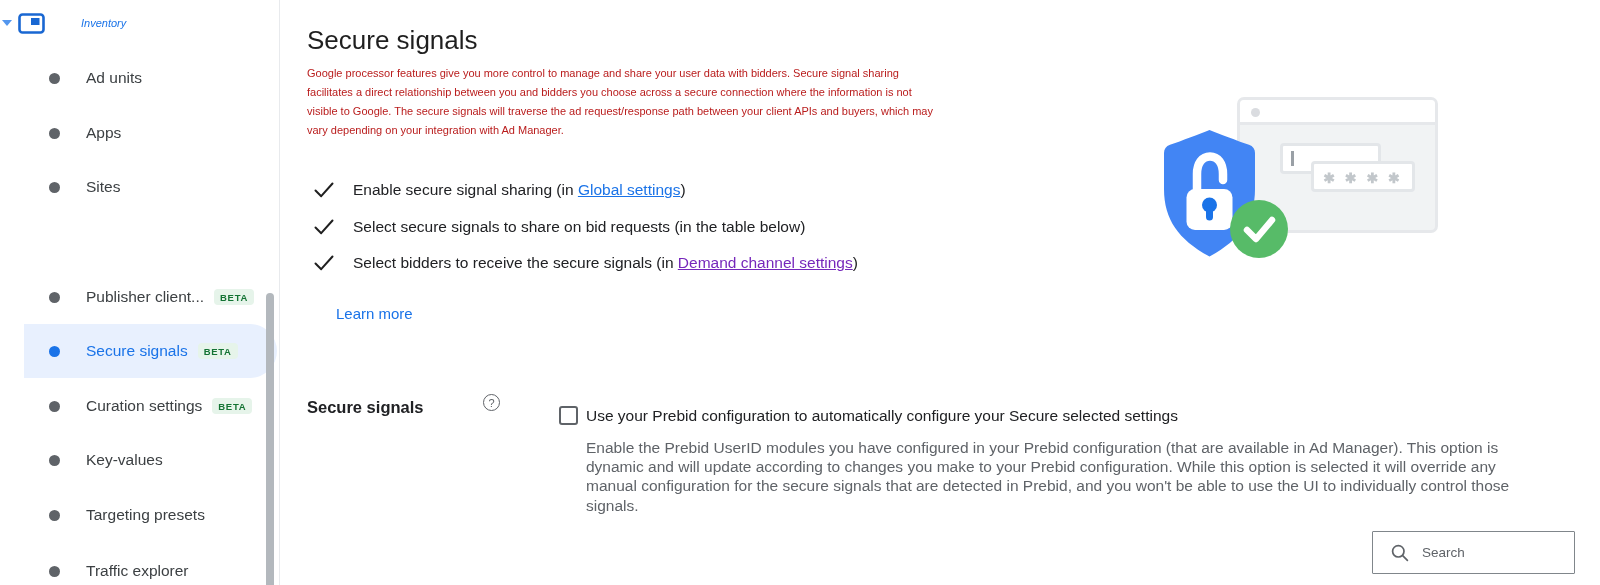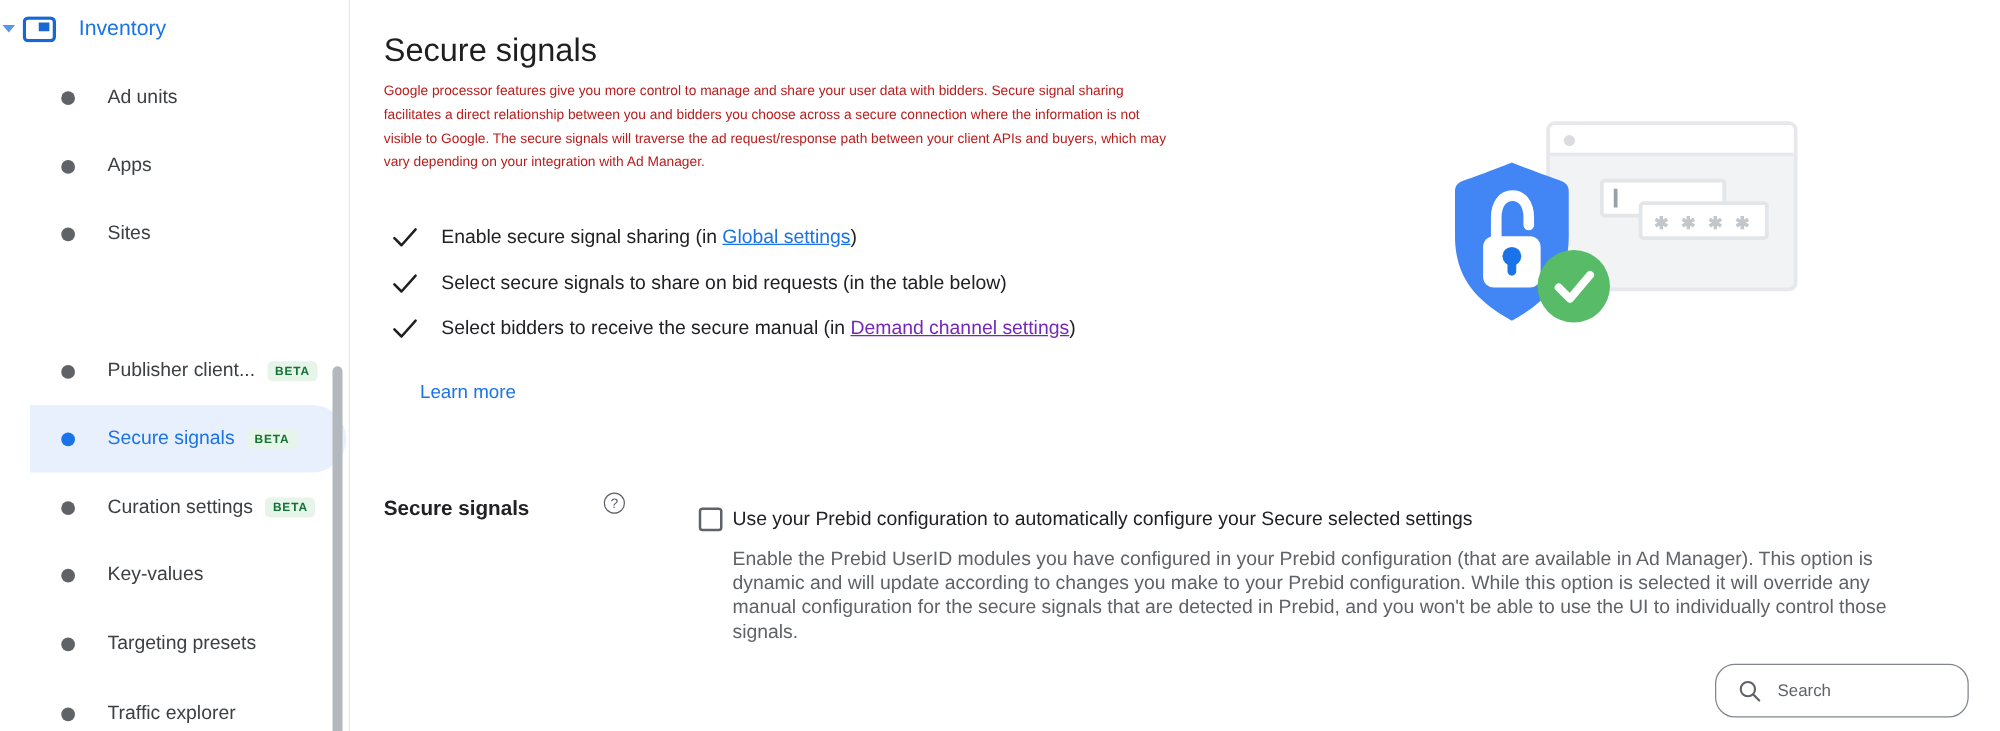--- a/index.html
+++ b/index.html
@@ -4,21 +4,21 @@
 <style>
   * { margin:0; padding:0; box-sizing:border-box; }
   html,body { width:1600px; height:585px; background:#fff; font-family:"Liberation Sans", sans-serif; }
   .stage { position:relative; width:1600px; height:585px; overflow:hidden; background:#fff; }
 
   
   .sidebar { position:absolute; left:0; top:0; width:280px; height:585px; background:#fff; border-right:1px solid #e8eaed; }
   .root-row { position:absolute; left:0; top:4px; height:38px; width:260px; display:flex; align-items:center; cursor:pointer; }
   .caret { width:0; height:0; border-left:5px solid transparent; border-right:5px solid transparent; border-top:6px solid #1a73e8; opacity:.75; margin-left:2px; }
   .inv-icon { margin-left:6px; display:block; }
-  .root-label { margin-left:18px; font-size:17px; color:#1a73e8; }
+  .root-label { margin-left:36px; font-size:11px; color:#1a73e8;font-style:italic; }
   .si { position:absolute; left:0; height:54px; width:253px; display:flex; align-items:center; cursor:pointer; border-radius:0 27px 27px 0;margin-left:24px; }
   .si.selected { background:#e8f0fe; }
   .bullet { width:11px; height:11px; border-radius:50%; background:#5f6368; margin-left:25px; flex:none; }
   .si.selected .bullet { background:#1a73e8; }
   .si-label { margin-left:26px; font-size:15.5px; color:#3c4043; white-space:nowrap; }
   .si.selected .si-label { color:#1a73e8; }
   .beta { margin-left:10px; background:#e6f4ea; color:#137333; font-size:9.5px; font-weight:700; letter-spacing:.7px; padding:3px 6px 2px; border-radius:4px; flex:none; }
   .scroll-thumb { position:absolute; left:266px; top:293px; width:8px; height:292px; background:#b3b8bd; border-radius:4px 4px 0 0; cursor:pointer; }
 
   
@@ -30,21 +30,21 @@
   .link-blue { color:#1a73e8; text-decoration:underline; cursor:pointer; }
   .link-purple { color:#7627bb; text-decoration:underline; cursor:pointer; }
   .learn-more { position:absolute; left:336px; top:305px; font-size:15px; font-weight:400; color:#1a73e8; cursor:pointer; }
   .section-label { position:absolute; left:307px; top:397px; font-size:16.5px; font-weight:700; color:#202124; line-height:20px; }
   .help-icon { position:absolute; left:483px; top:394px; width:17px; height:17px; border:1.4px solid #5f6368; border-radius:50%; display:flex; align-items:center; justify-content:center; font-size:11px; color:#5f6368; cursor:pointer; }
   .checkbox { position:absolute; left:559px; top:406px; width:19px; height:19px; border:2px solid #5f6368; border-radius:3px; background:#fff; cursor:pointer; }
   .cb-label { position:absolute; left:586px; top:406px; font-size:15.5px; line-height:19px; color:#202124; cursor:pointer; }
   .cb-desc { position:absolute; left:586px; top:438px; width:945px; font-size:15.5px; line-height:19.2px; color:#5f6368; }
 
   
-  .search-box { position:absolute; left:1372px; top:531px; width:203px; height:43px; border:1px solid #80868b; border-radius:16px; background:#fff; display:flex; align-items:center; }
+  .search-box { position:absolute; left:1372px; top:531px; width:203px; height:43px; border:1px solid #80868b; border-radius:1px; background:#fff; display:flex; align-items:center; }
   .search-box svg { margin-left:17px; flex:none; }
   .search-input { border:none; outline:none; margin-left:12px; width:140px; font-size:13.5px; color:#3c4043; font-family:"Liberation Sans", sans-serif; background:transparent; }
   .search-input::placeholder { color:#5f6368; }
 
   
   .browser { position:absolute; left:1237px; top:97px; width:201px; height:136px; border:3px solid #e6e8eb; border-radius:7px; background:#f1f3f4; }
   .browser-bar { position:absolute; left:0; top:0; width:100%; height:25px; background:#fff; border-bottom:3px solid #e6e8eb; border-radius:4px 4px 0 0; }
   .browser-dot { position:absolute; left:11px; top:8px; width:9px; height:9px; border-radius:50%; background:#dadce0; }
   .field { position:absolute; background:#fff; border:3px solid #e3e6e9; border-radius:4px; display:flex; align-items:center; }
   .field-1 { left:40px; top:43px; width:101px; height:31px; }
@@ -124,21 +124,21 @@
   <div class="chk-row" style="top:215px">
     <svg class="chk-glyph" width="22" height="18" viewBox="0 0 22 18">
       <path d="M2.5 9.5 L8.2 15.2 L19.5 2.5" fill="none" stroke="#1f1f1f" stroke-width="2" stroke-linecap="round" stroke-linejoin="round"></path>
     </svg>
     <span class="chk-text"><span>Select secure signals to share on bid requests (in the table below)</span></span>
   </div>
   <div class="chk-row" style="top:251px">
     <svg class="chk-glyph" width="22" height="18" viewBox="0 0 22 18">
       <path d="M2.5 9.5 L8.2 15.2 L19.5 2.5" fill="none" stroke="#1f1f1f" stroke-width="2" stroke-linecap="round" stroke-linejoin="round"></path>
     </svg>
-    <span class="chk-text"><span>Select bidders to receive the secure manual (in </span><a class="link-purple">Demand channel settings</a><span>)</span></span>
+    <span class="chk-text"><span>Select bidders to receive the secure signals (in </span><a class="link-purple">Demand channel settings</a><span>)</span></span>
   </div>
 
   <a class="learn-more">Learn more</a>
 
   <div class="section-label">Secure signals</div>
   <div class="help-icon">
       <span>?</span>
     </div>
 
   <div class="checkbox"></div>

